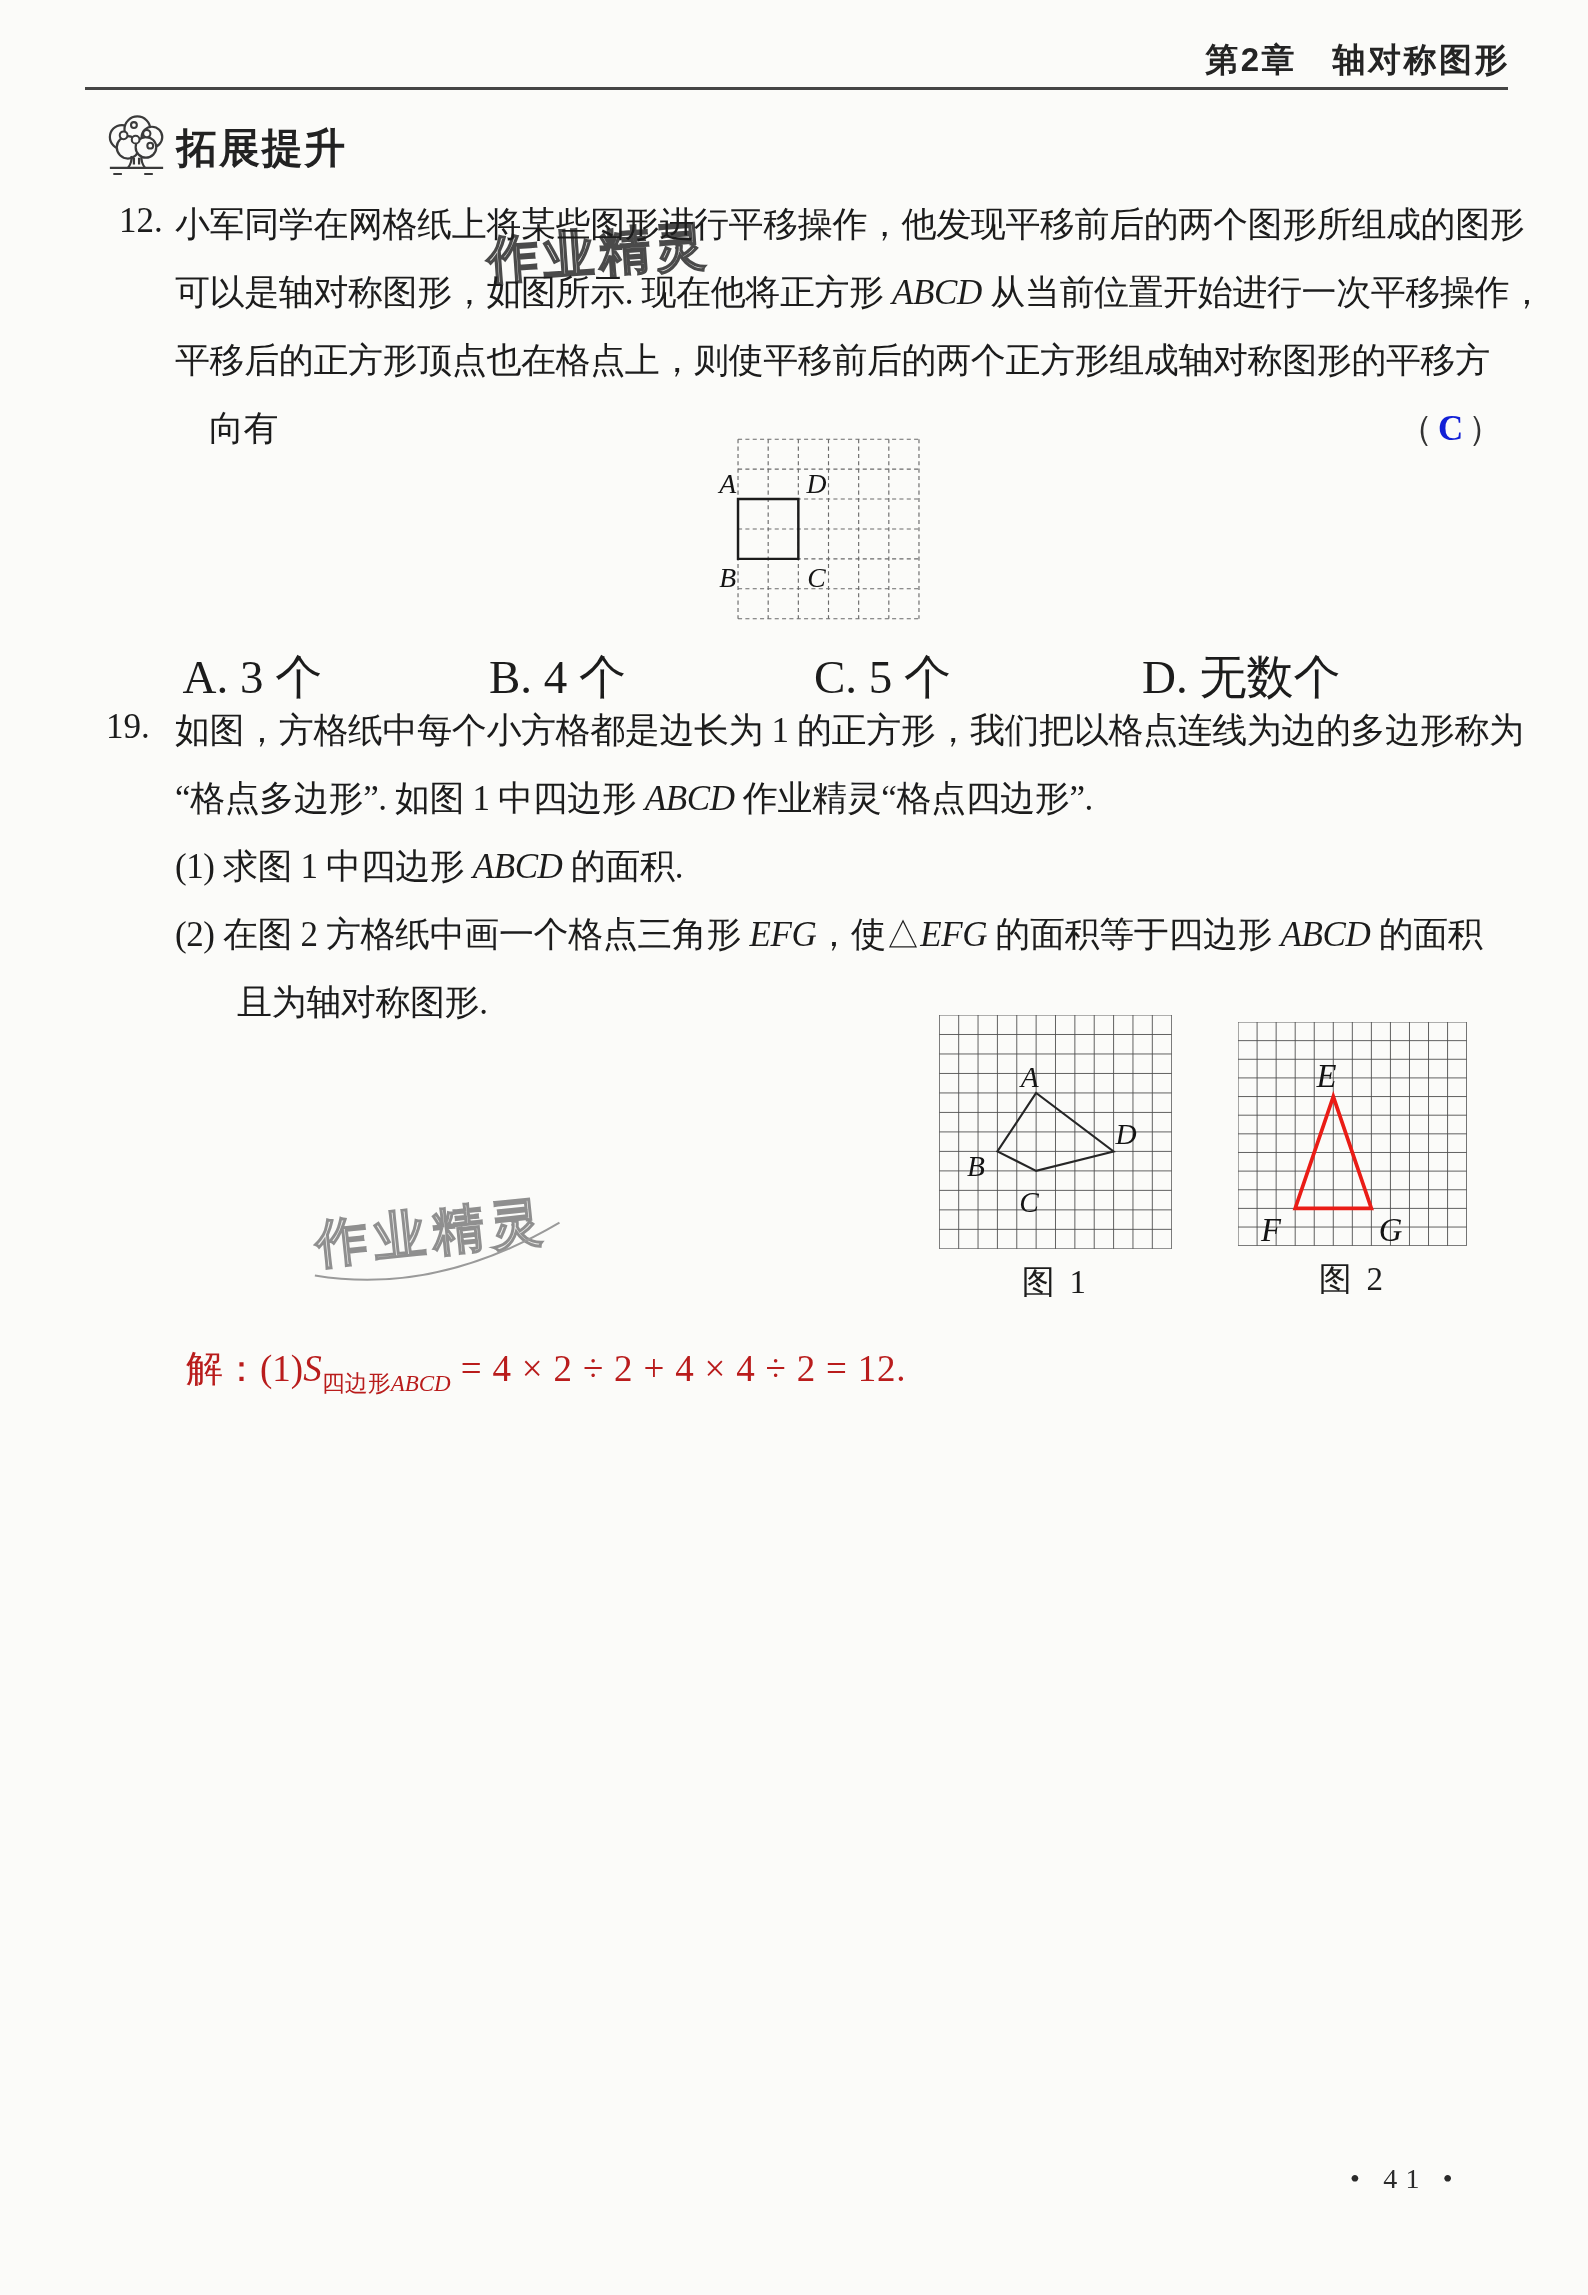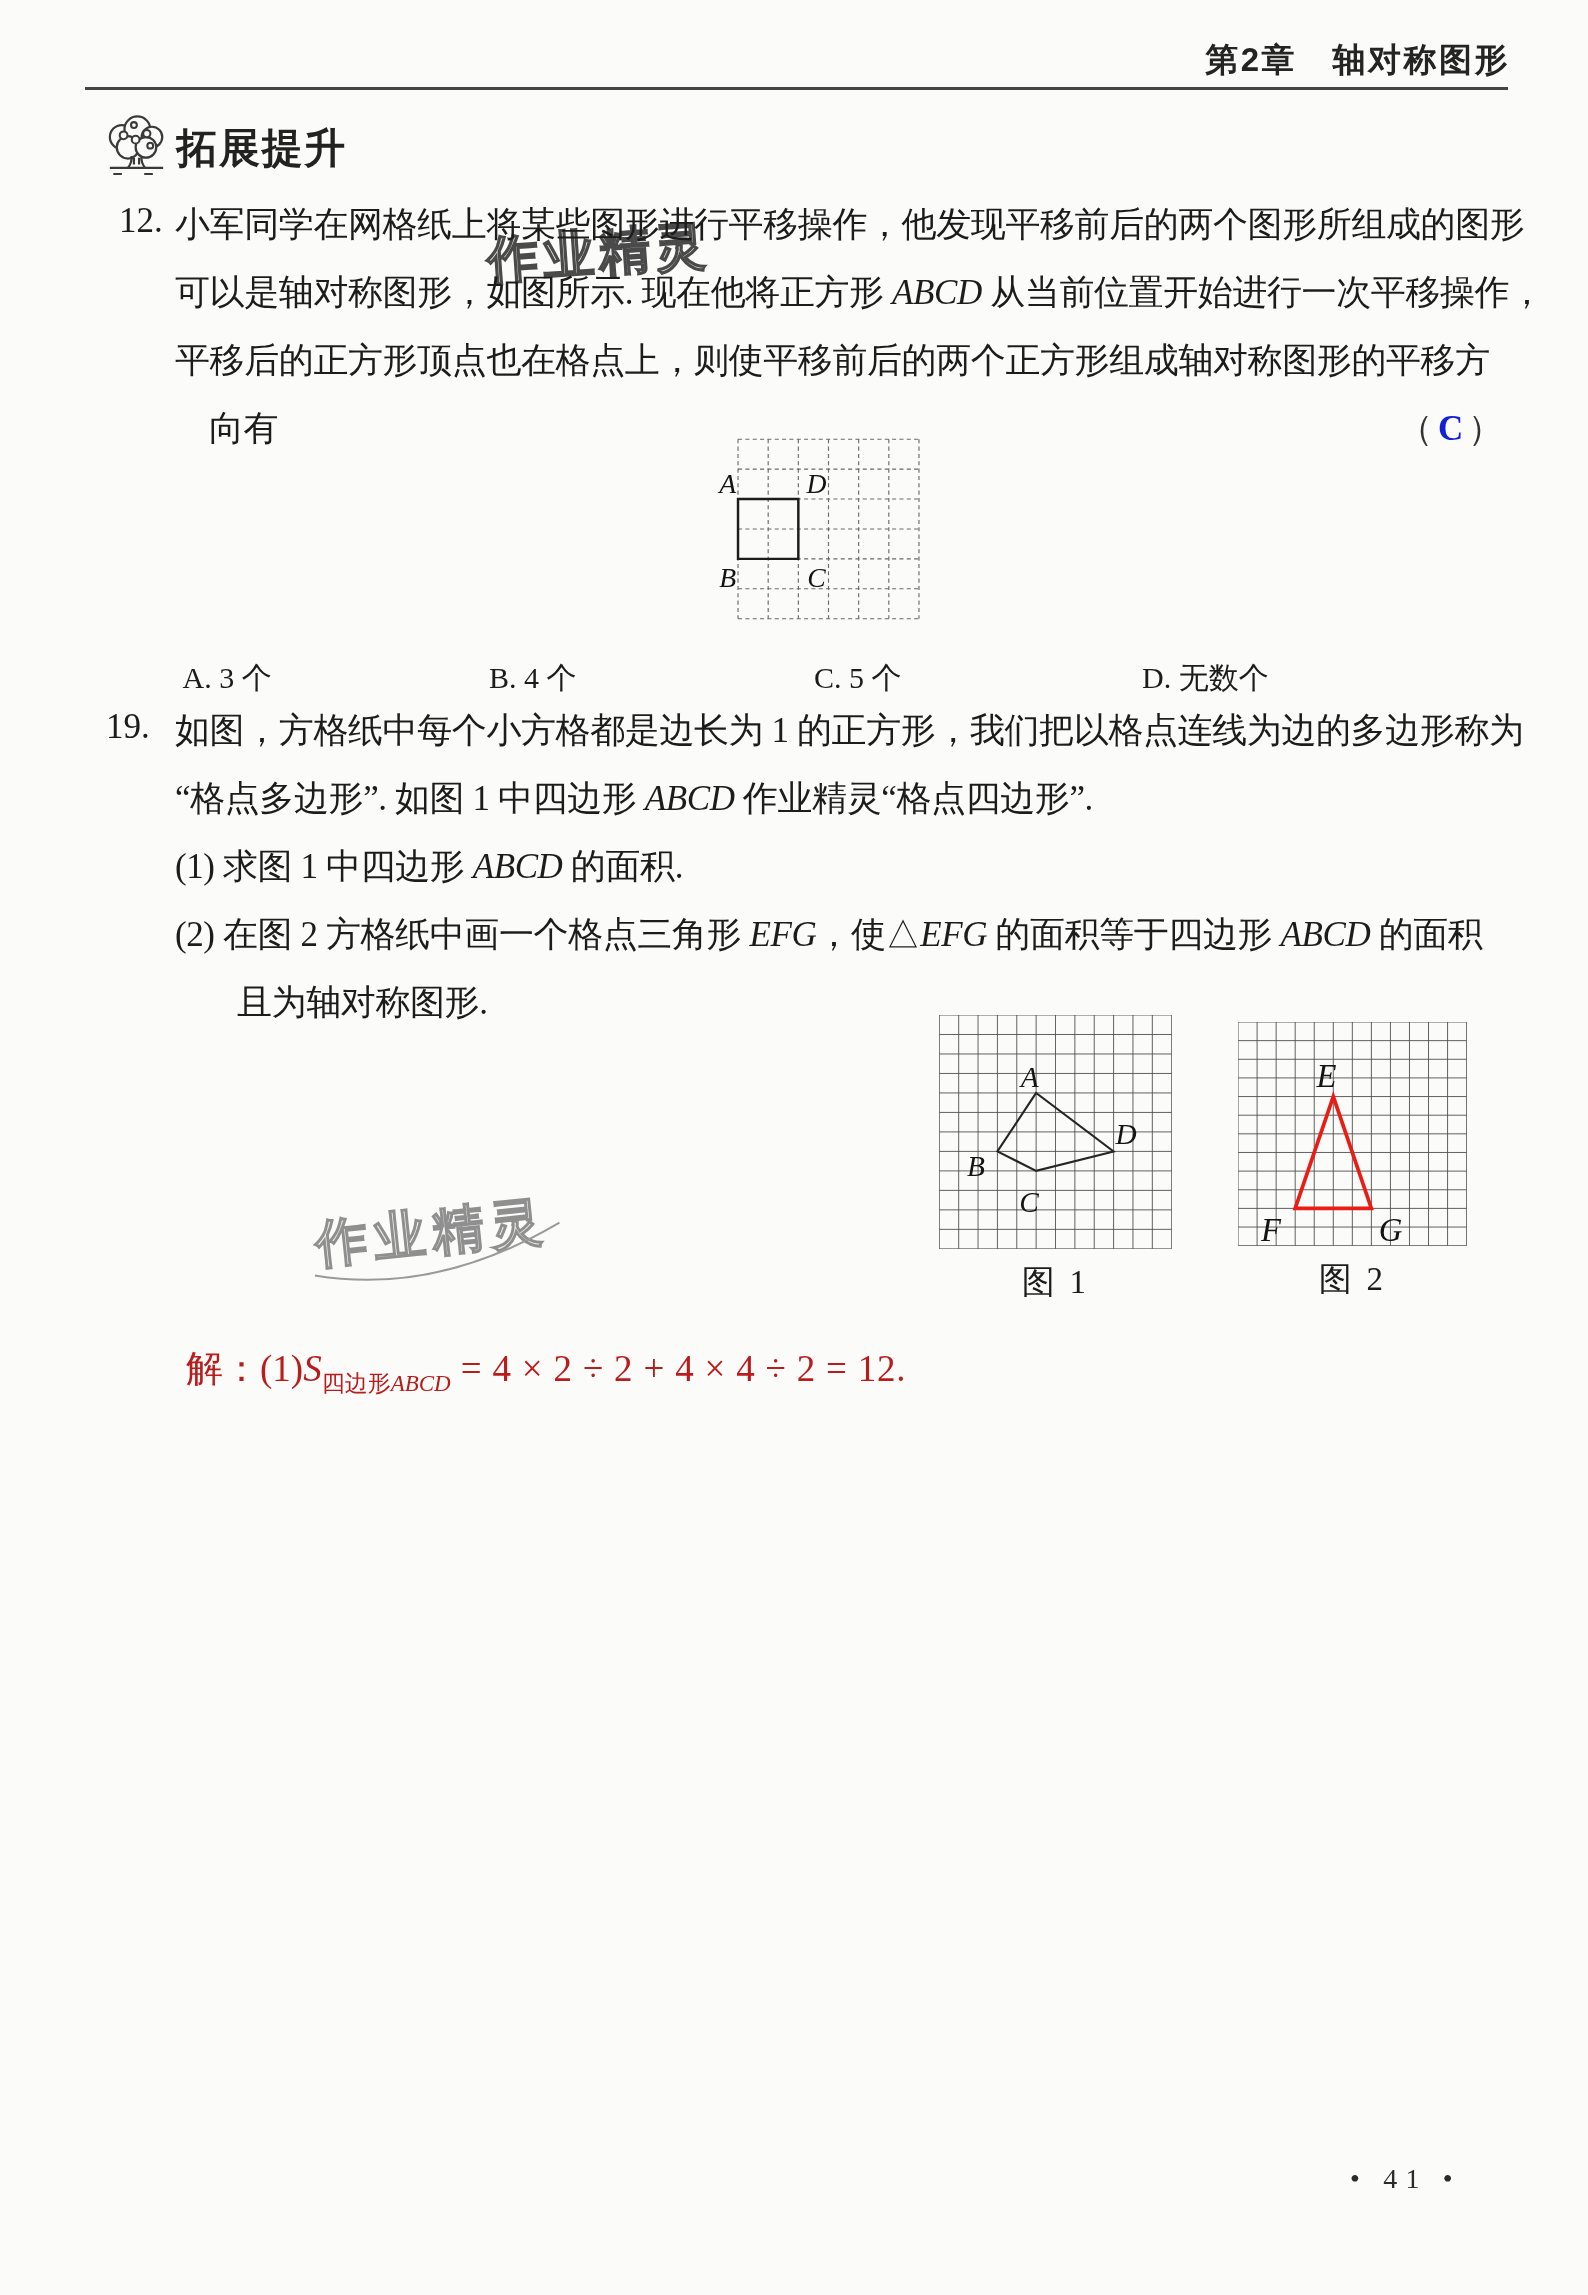--- a/index.html
+++ b/index.html
@@ -22,21 +22,21 @@
   .qlines{margin-left:56px;}
   .q13 .qlines{margin-left:69px;}
   .tline{height:68px; font-size:35px; line-height:47px; white-space:nowrap; letter-spacing:-0.4px;}
   .lat{font-style:italic; font-family:"Liberation Serif", serif;}
   .indent{padding-left:62px;}
   .ansline{position:relative;margin-left:34px;}
   .answer-wrap{position:absolute; left:1189px; top:0; letter-spacing:4.9px; color:#333;}
   .answer-letter{font-weight:700; font-family:"Liberation Serif", serif;}
   
   .options{position:absolute; left:176px; top:654px; width:1323px; height:68px;}
-  .opt{position:absolute; top:0; font-size:30px; line-height:47px;font-family:Liberation Serif, serif;}
+  .opt{position:absolute; top:0; font-size:47px; line-height:47px;font-family:Liberation Serif, serif;}
   .opt.a{left:6.5px;} .opt.b{left:313px;} .opt.c{left:638px;} .opt.d{left:966px;}
   
   .figure{position:absolute;}
   .figure svg{display:block;}
   .vlabel{font-family:"Liberation Serif", serif; font-style:italic; fill:#141414;}
   .caption{text-align:center; font-size:33px; margin-top:11.4px; color:#1c1c1c; letter-spacing:3.3px;}
   
   .wm{position:absolute; font-family:"Liberation Sans", sans-serif; font-weight:700;
     white-space:nowrap; pointer-events:none;}
   .wm1{left:487px; top:219px; font-size:51px; letter-spacing:4.9px; transform:rotate(-4deg);

